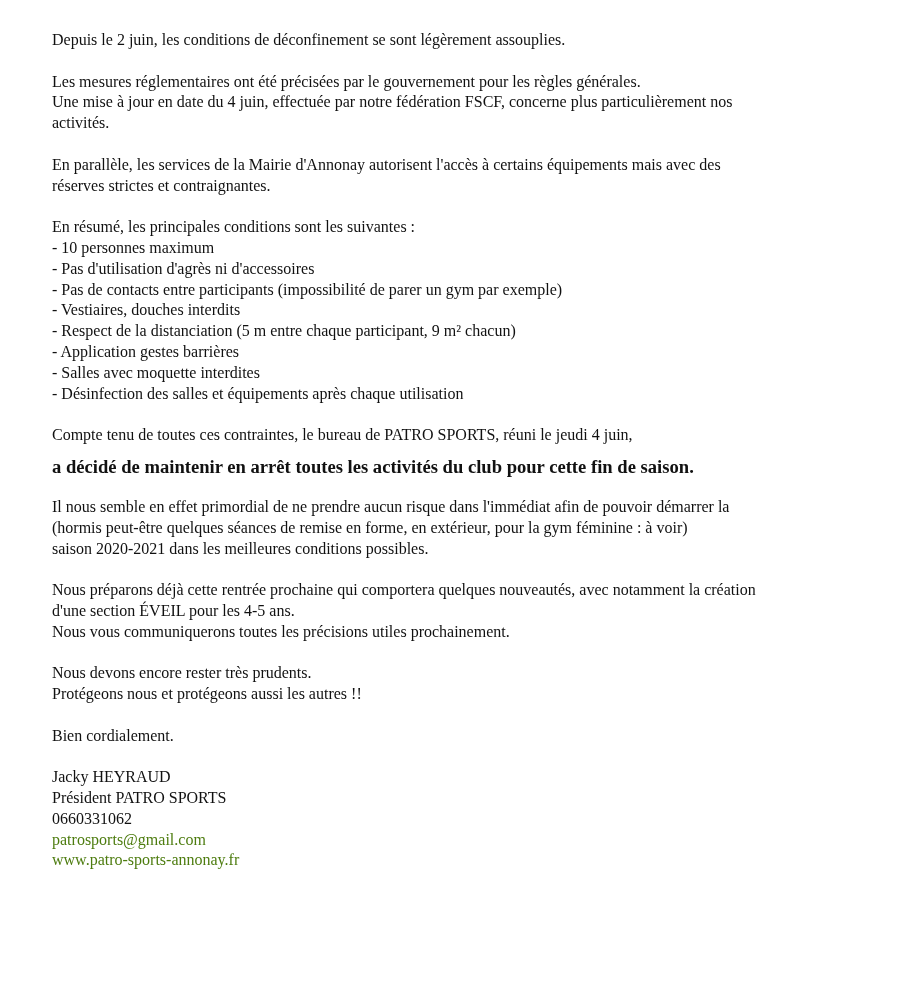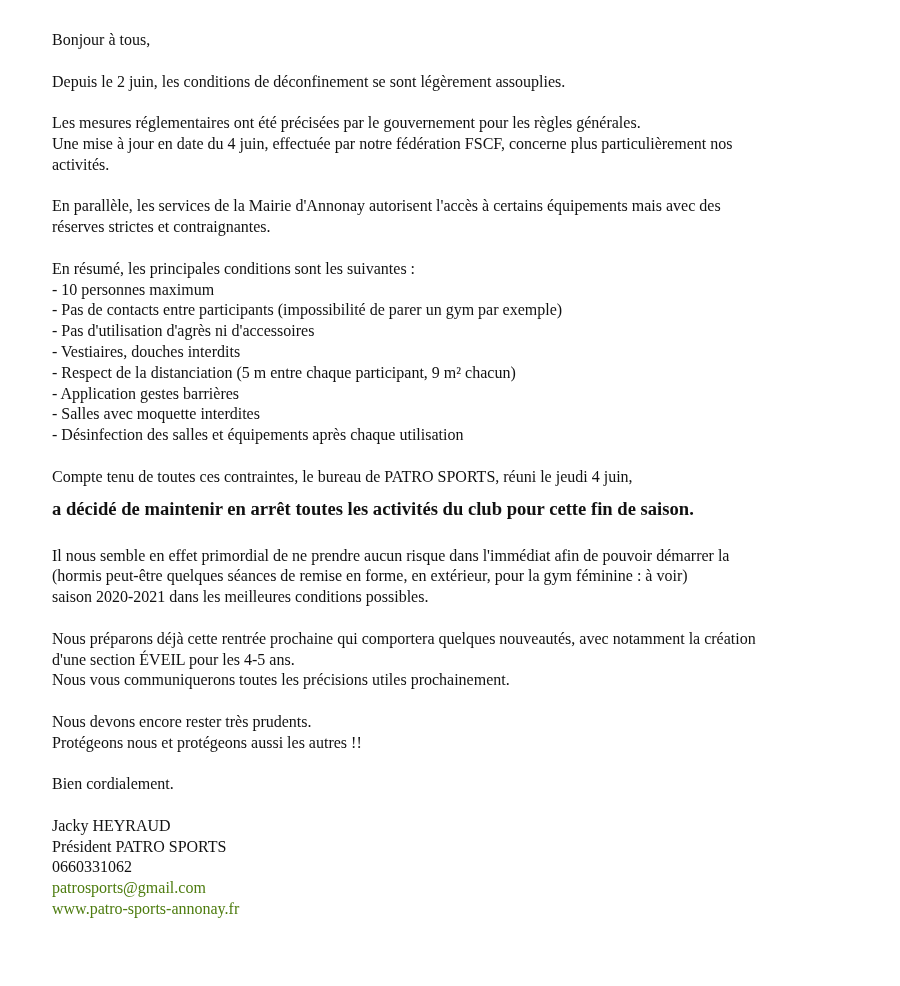--- a/index.html
+++ b/index.html
@@ -27,57 +27,54 @@
       margin: 0 0 20.8px 0;
     }
     .line {
       display: block;
       white-space: nowrap;
     }
     .decision {
       font-weight: bold;
       font-size: 18.6px;
       line-height: 22px;
-      margin: 10px 0 26px 0;
+      margin: 10px 0 19px 0;
       white-space: nowrap;
     }
     .link {
       color: #4d7c0f;
       text-decoration: none;
     }
   </style>
 </head>
 <body>
 
 <div class="page">
 
-  <p class="para">
-    <span class="line">Bonjour à tous,</span>
-  </p>
 
   <p class="para">
     <span class="line">Depuis le 2 juin, les conditions de déconfinement se sont légèrement assouplies.</span>
   </p>
 
   <p class="para">
     <span class="line">Les mesures réglementaires ont été précisées par le gouvernement pour les règles générales.</span>
     <span class="line">Une mise à jour en date du 4 juin, effectuée par notre fédération FSCF, concerne plus particulièrement nos</span>
     <span class="line">activités.</span>
   </p>
 
   <p class="para">
     <span class="line">En parallèle, les services de la Mairie d'Annonay autorisent l'accès à certains équipements mais avec des</span>
     <span class="line">réserves strictes et contraignantes.</span>
   </p>
 
   <div class="para">
     <span class="line">En résumé, les principales conditions sont les suivantes :</span>
     <span class="line">- 10 personnes maximum</span>
+    <span class="line">- Pas d'utilisation d'agrès ni d'accessoires</span>
     <span class="line">- Pas de contacts entre participants (impossibilité de parer un gym par exemple)</span>
-    <span class="line">- Pas d'utilisation d'agrès ni d'accessoires</span>
     <span class="line">- Vestiaires, douches interdits</span>
     <span class="line">- Respect de la distanciation (5 m entre chaque participant, 9 m² chacun)</span>
     <span class="line">- Application gestes barrières</span>
     <span class="line">- Salles avec moquette interdites</span>
     <span class="line">- Désinfection des salles et équipements après chaque utilisation</span>
   </div>
 
   <p class="para" style="margin-bottom:0">
     <span class="line">Compte tenu de toutes ces contraintes, le bureau de PATRO SPORTS, réuni le jeudi 4 juin,</span>
   </p>

